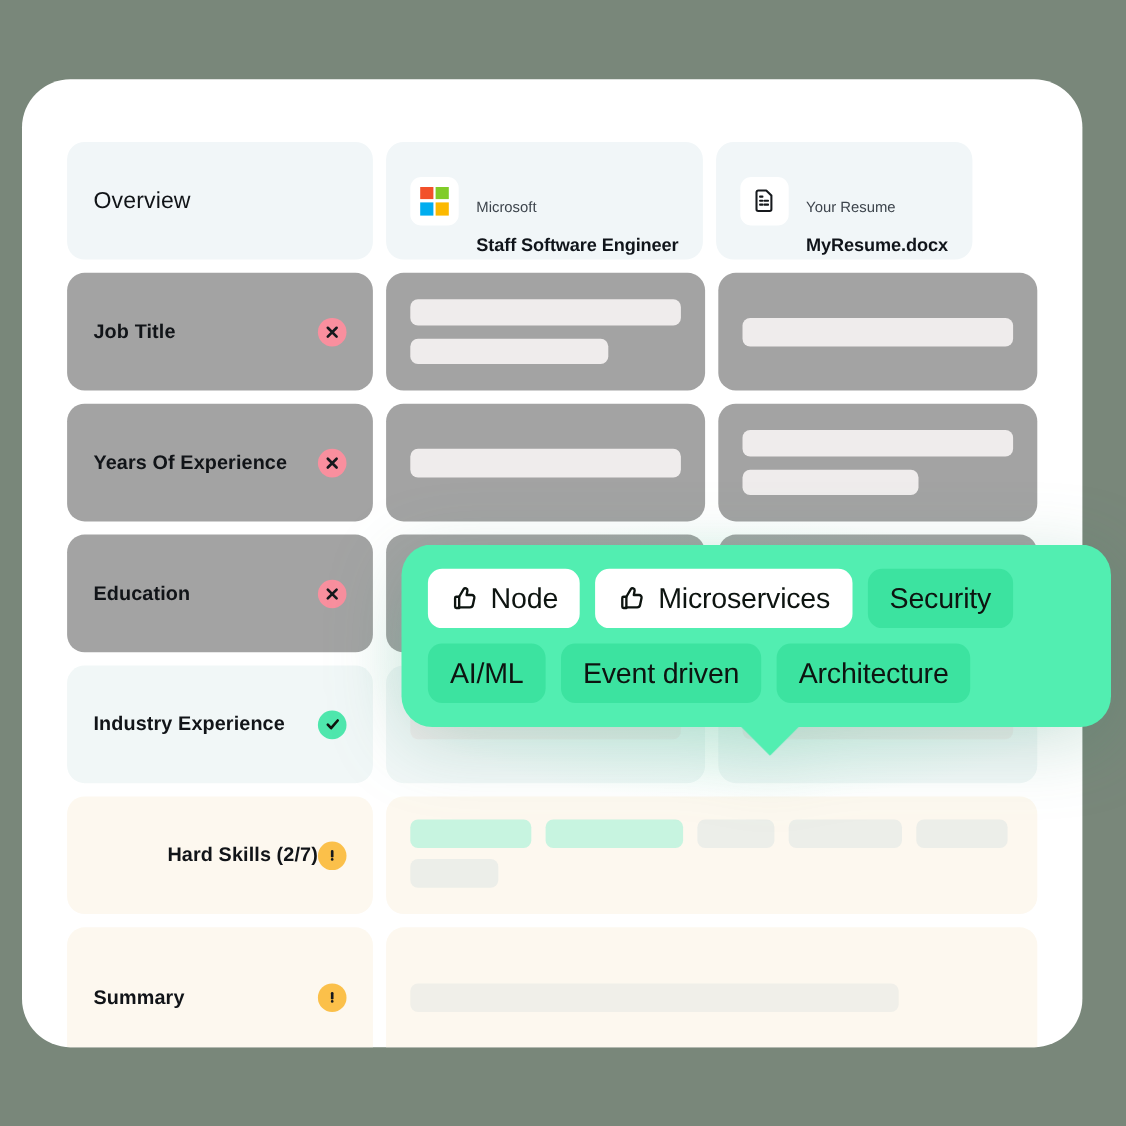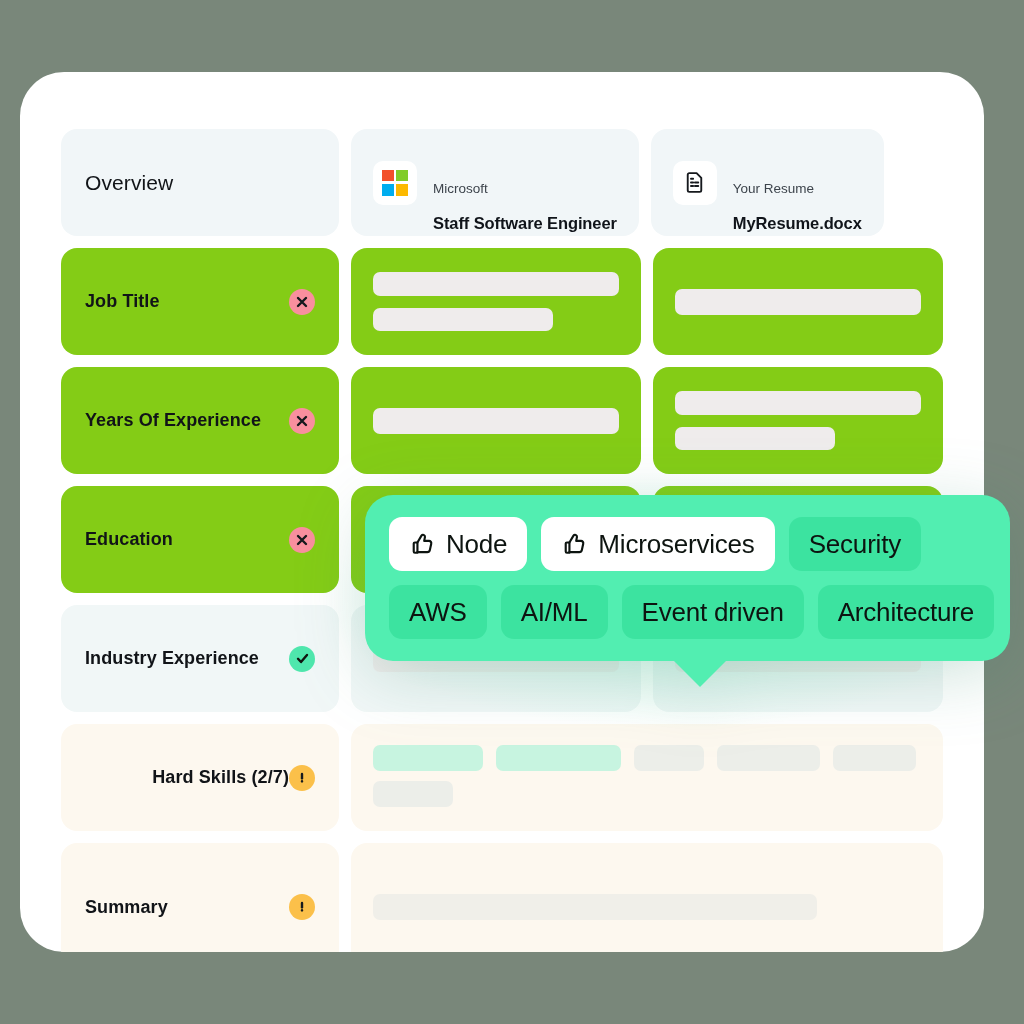--- a/index.html
+++ b/index.html
@@ -70,21 +70,21 @@
   }
 
   
   .row.r-overview .cell { height: 107px; }
   .row.r-std .cell      { height: 107px; }
   .row.r-skills .cell   { height: 107px; justify-content: flex-end; }
   .row.r-summary .cell  { height: 128px; }
 
   
   .tint-neutral { background: #f1f6f8; }
-  .tint-red     { background: #84cc16; }
+  .tint-red     { background: #a3a3a3; }
   .tint-teal    { background: #f1f7f7; }
   .tint-cream   { background: #fdf8ef; }
 
   
   .label-plain {
     font-size: 21px;
     font-weight: 400;
     color: #111418;
     letter-spacing: 0.1px;
   }
@@ -419,23 +419,20 @@
         <span>Microservices</span>
       </div>
 
       <div class="tag plain">
         <span>Security</span>
       </div>
     </div>
 
     <div class="tip-line">
       <div class="tag plain">
-        <span>AWS</span>
-      </div>
-      <div class="tag plain">
         <span>AI/ML</span>
       </div>
       <div class="tag plain">
         <span>Event driven</span>
       </div>
       <div class="tag plain">
         <span>Architecture</span>
       </div>
     </div>
   </div>

